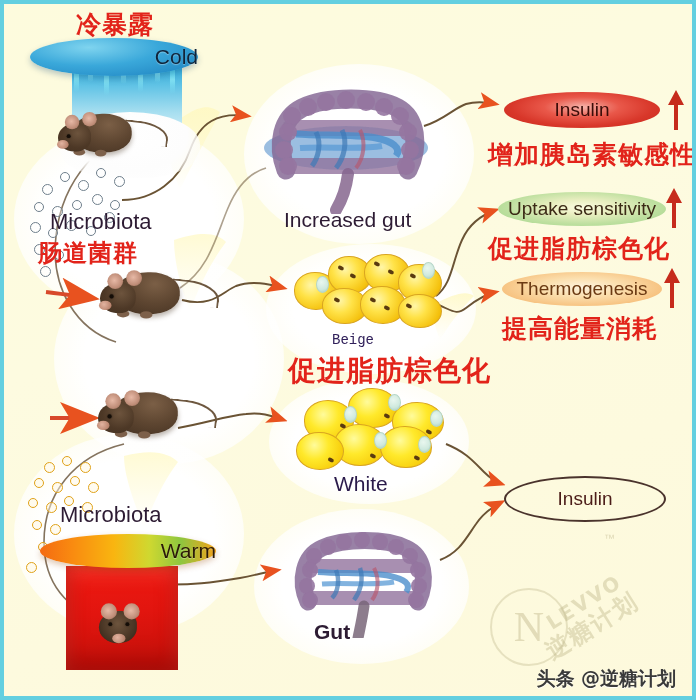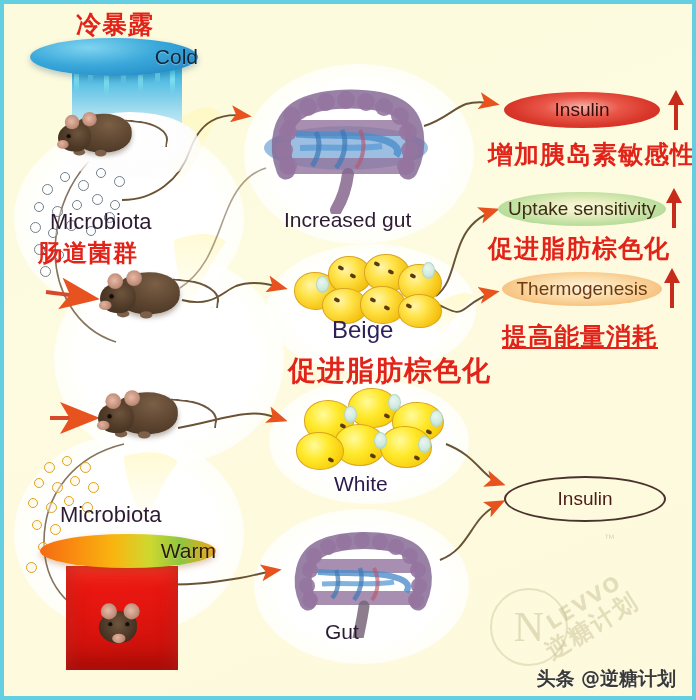--- a/index.html
+++ b/index.html
@@ -423,21 +423,21 @@
     <div class="mito" style="left:80px;top:8px;"></div>
     <div class="mito" style="left:94px;top:16px;"></div>
     <div class="mito" style="left:116px;top:20px;"></div>
     <div class="mito" style="left:40px;top:44px;"></div>
     <div class="mito" style="left:76px;top:44px;"></div>
     <div class="mito" style="left:112px;top:50px;"></div>
     <div class="mito" style="left:90px;top:52px;"></div>
     <div class="nucleus" style="left:22px;top:22px;"></div>
     <div class="nucleus" style="left:128px;top:8px;"></div>
   </div>
-  <div class="abs en-dark" style="left:328px;top:312px;font-size:24px;color:#30205a;">Beige</div>
+  <div class="abs en-dark" style="left:328px;top:328px;font-size:14px;color:#30205a;font-family:Liberation Mono, monospace;">Beige</div>
   <div class="abs cn-red" style="left:284px;top:348px;font-size:28px;">促进脂肪棕色化</div>
 
   <div class="cellcluster" style="left:292px;top:384px;width:156px;height:80px;">
     <div class="adipo white" style="left:8px;top:12px;width:48px;height:40px;"></div>
     <div class="adipo white" style="left:52px;top:0px;width:48px;height:38px;"></div>
     <div class="adipo white" style="left:96px;top:14px;width:50px;height:38px;"></div>
     <div class="adipo white" style="left:38px;top:36px;width:50px;height:40px;"></div>
     <div class="adipo white" style="left:84px;top:38px;width:50px;height:40px;"></div>
     <div class="adipo white" style="left:0px;top:44px;width:46px;height:36px;"></div>
     <div class="nucleus" style="left:48px;top:18px;"></div>
@@ -477,21 +477,21 @@
             <circle cx="136" cy="52" r="8"></circle>
             <circle cx="137" cy="68" r="8"></circle>
           <circle cx="134" cy="82" r="8"></circle>
             <circle cx="28" cy="52" r="8"></circle>
             <circle cx="25" cy="68" r="8"></circle>
           <circle cx="28" cy="82" r="8"></circle>
         </g>
       </g>
     </svg>
   </div>
-  <div class="abs en-dark" style="left:321px;top:616px;font-size:21px;">Gut</div>
+  <div class="abs en-dark" style="left:310px;top:616px;font-size:21px;font-weight:bold;">Gut</div>
 
   <div class="pill pill-uptake" style="left:500px;top:88px;width:156px;height:36px;">
     <span>Insulin</span>
   </div>
   <div class="uparrow" style="left:662px;top:84px;">
     <svg width="20" height="44" viewBox="0 0 20 44">
         <path d="M10,2 L18,17 L12,17 L12,42 L8,42 L8,17 L2,17 Z" fill="#c62b1c"></path>
       </svg>
   </div>
   <div class="abs cn-red" style="left:484px;top:134px;font-size:25px;">增加胰岛素敏感性</div>
@@ -507,21 +507,21 @@
   <div class="abs cn-red" style="left:484px;top:228px;font-size:25px;">促进脂肪棕色化</div>
 
   <div class="pill pill-thermo" style="left:498px;top:268px;width:160px;height:34px;">
     <span>Thermogenesis</span>
   </div>
   <div class="uparrow" style="left:658px;top:262px;">
     <svg width="20" height="44" viewBox="0 0 20 44">
         <path d="M10,2 L18,17 L12,17 L12,42 L8,42 L8,17 L2,17 Z" fill="#c62b1c"></path>
       </svg>
   </div>
-  <div class="abs cn-red" style="left:498px;top:316px;font-size:25px;text-decoration:underline;">提高能量消耗</div>
+  <div class="abs cn-red" style="left:498px;top:308px;font-size:25px;">提高能量消耗</div>
 
   <div class="normal-oval" style="left:500px;top:472px;width:158px;height:42px;">
     <span>Insulin</span>
   </div>
 
   <div class="wm-ring" style="left:486px;top:584px;">
     <span>N</span>
   </div>
   <div class="watermark" style="left:538px;top:586px;font-size:20px;">LEVVO</div>
   <div class="watermark" style="left:536px;top:606px;font-size:24px;">逆糖计划</div>

